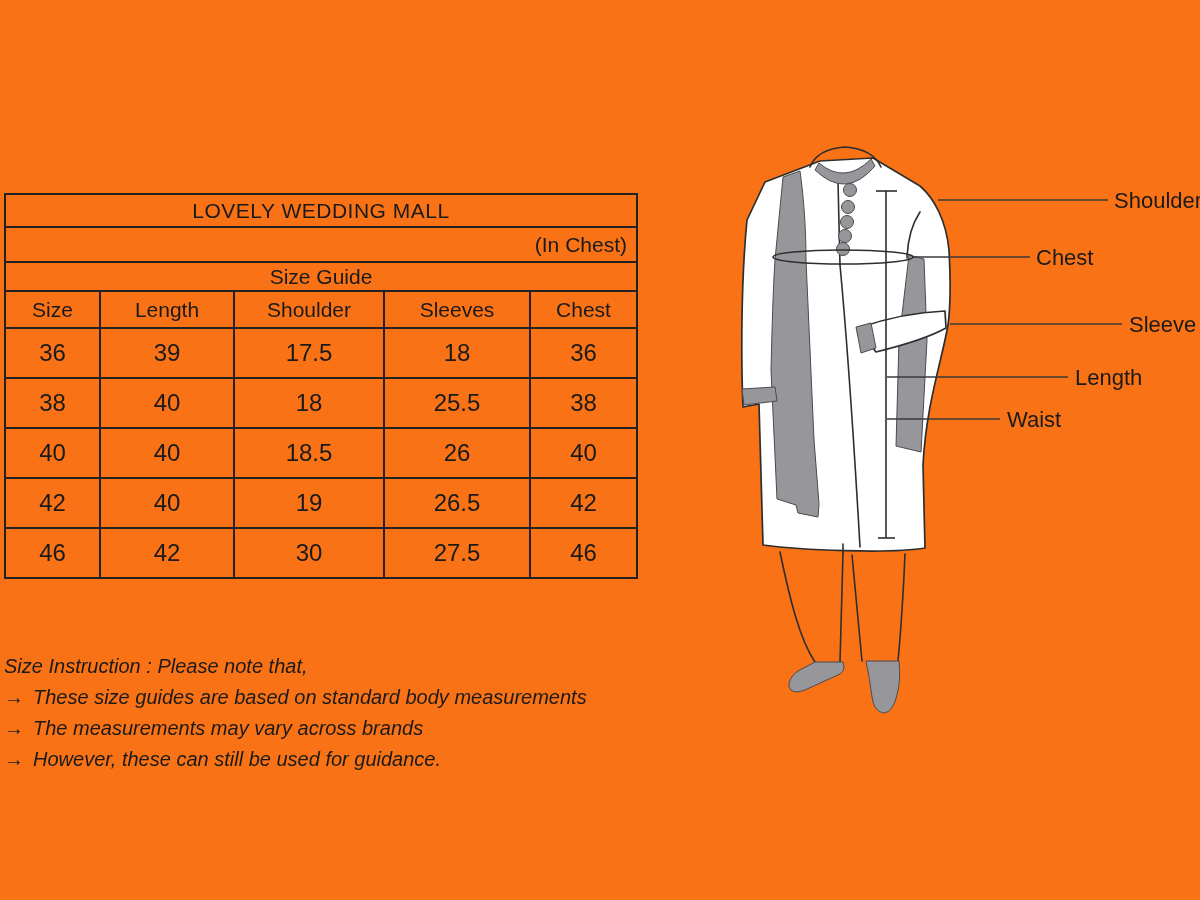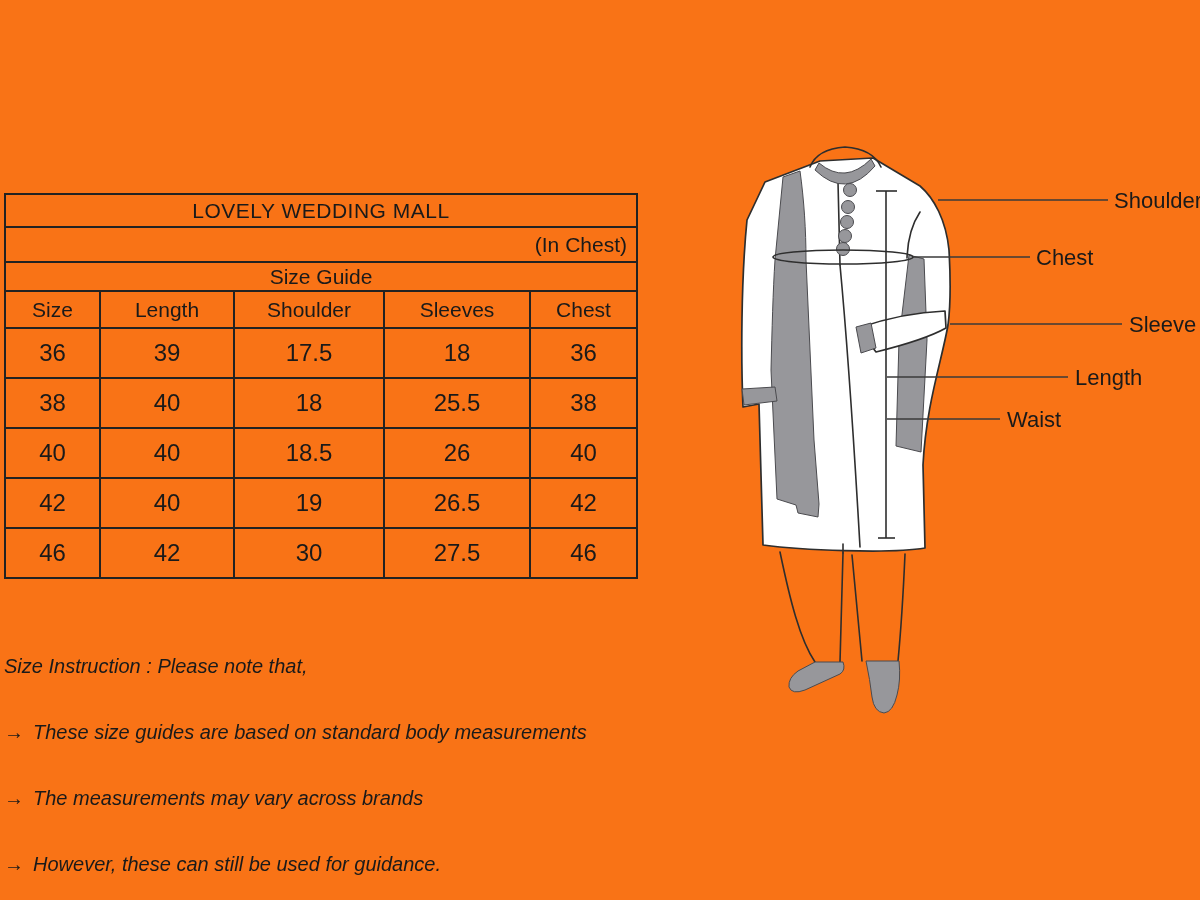--- a/index.html
+++ b/index.html
@@ -13,21 +13,21 @@
               text-align:center;vertical-align:middle;padding:0;}
   #size-table .row-title td{height:31px;font-size:21px;letter-spacing:0.5px;}
   #size-table .row-inches td{height:33px;font-size:21px;text-align:right;padding-right:9px;}
   #size-table .row-guide td{height:27px;font-size:21px;}
   #size-table .row-head th{height:35px;font-size:21px;}
   #size-table tbody td{height:48px;font-size:24px;}
 
   
   #instructions{position:absolute;left:4px;top:651px;font-size:20px;line-height:31px;color:#1a1a1a;font-style:italic;}
   #instructions .heading{white-space:nowrap;}
-  #instructions .instr-line{white-space:nowrap;margin-top:35px;}
+  #instructions .instr-line{white-space:nowrap;}
   #instructions .arrow{display:inline-block;margin-right:9px;}
 
   
   #figure{position:absolute;left:740px;top:130px;width:470px;height:700px;}
   .outline{fill:none;stroke:#2e2e2e;stroke-width:1.6;stroke-linecap:round;stroke-linejoin:round;}
   .garment{fill:#ffffff;stroke:#2e2e2e;stroke-width:1.7;stroke-linejoin:round;}
   .gray{fill:#97979b;stroke:#4b4b4f;stroke-width:1;stroke-linejoin:round;}
   .measure{stroke:#2e2e2e;stroke-width:1.6;fill:none;}
   .lbl-line{stroke:#3a3a3a;stroke-width:1.5;}
   .lbl{font-family:"Liberation Sans",sans-serif;font-size:22px;fill:#1a1a1a;}

